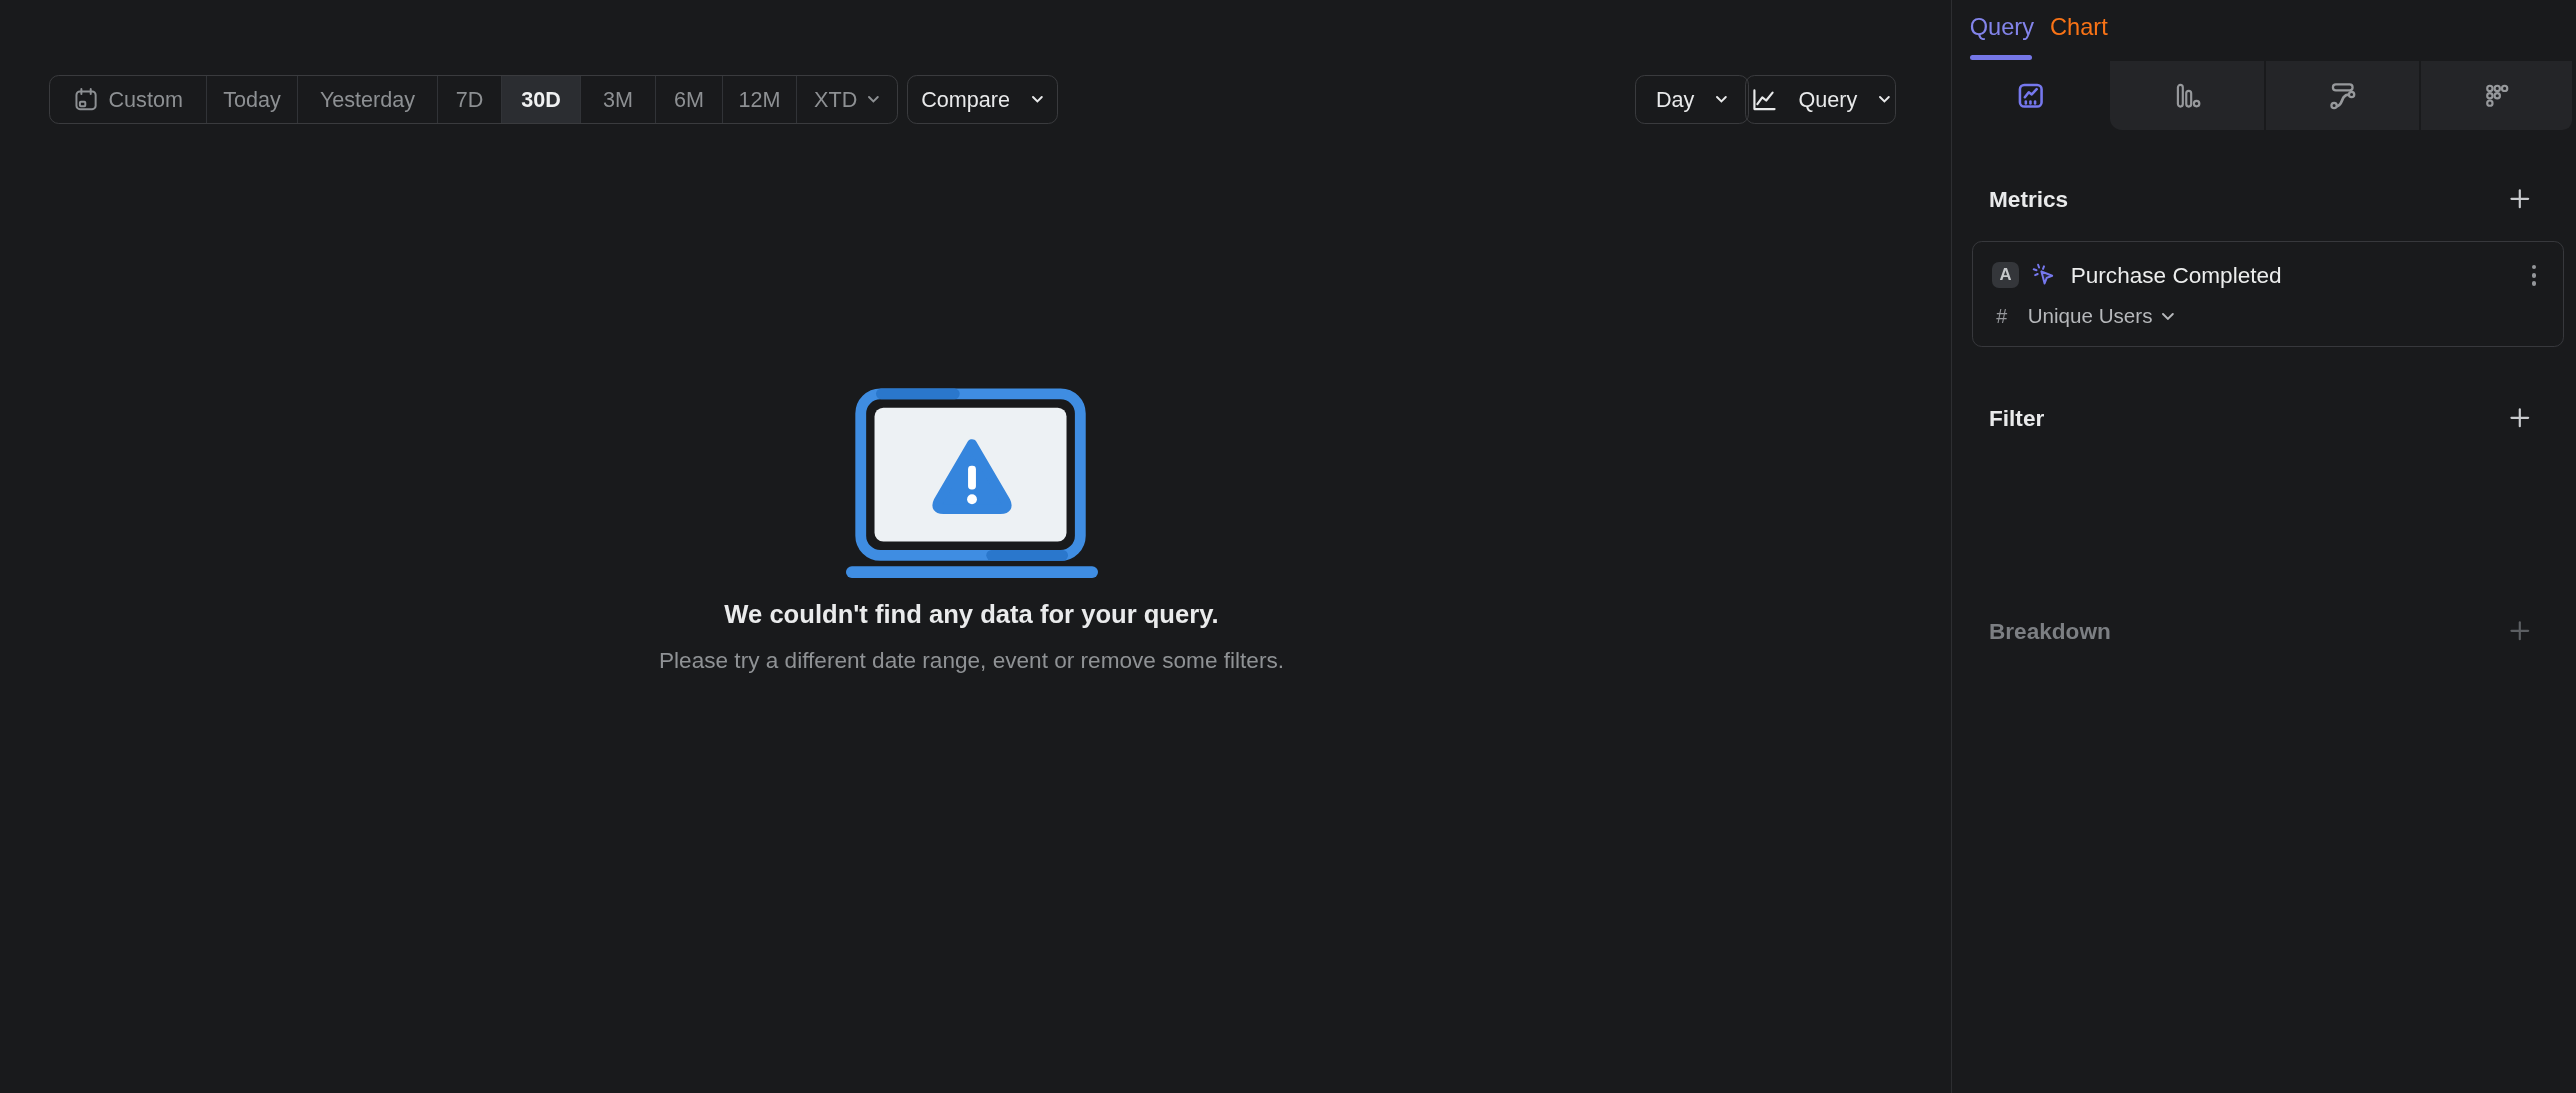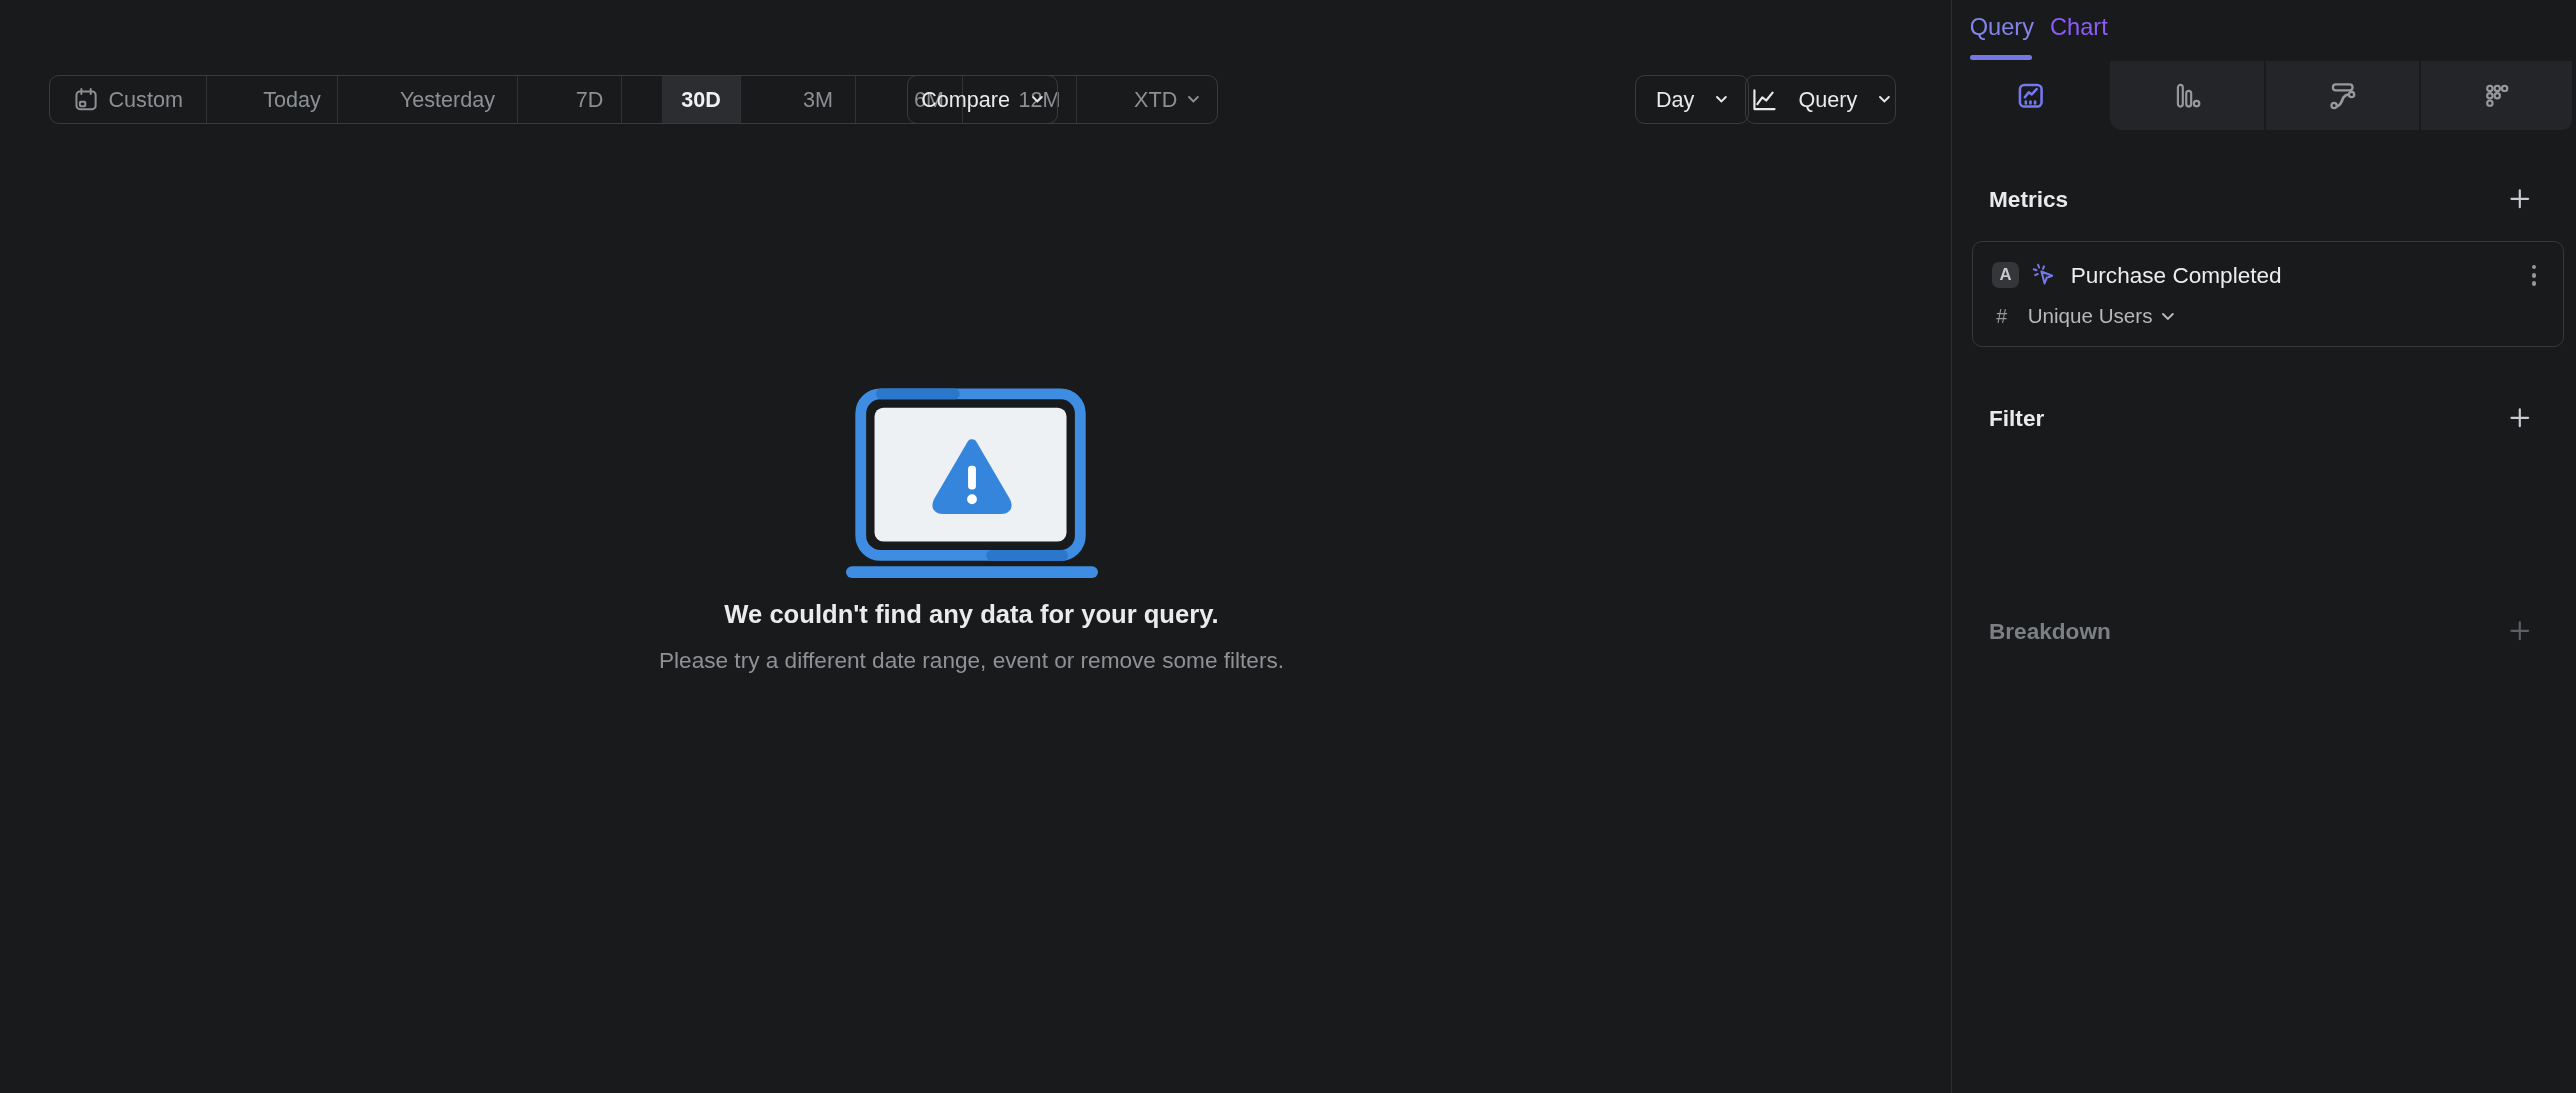--- a/index.html
+++ b/index.html
@@ -11,21 +11,21 @@
     color:#e8e9ea;
     overflow:hidden;
   }
   svg { display:block; }
 
   
   .range-group {
     position:absolute; left:49px; top:75px; height:49px;
     display:flex; align-items:stretch;
     border:1px solid #3a3b3e; border-radius:9.8px;
-    overflow:hidden; background:transparent;gap:40px;
+    overflow:hidden; background:transparent;
   }
   .range-seg {
     display:flex; align-items:center; justify-content:center; gap:9.8px;
     border-right:1px solid #313337;
     color:#8d9093; font-size:21.6px; cursor:pointer; background:transparent;
     white-space:nowrap;
   }
   .range-seg:last-child { border-right:none; }
   .range-seg.active { background:#2b2d31; color:#f0f1f2; font-weight:bold; }
   .w160{width:157px}.w93{width:91px}.w142{width:140px}.w65{width:64px}
@@ -56,21 +56,21 @@
     text-align:center; font-size:22.6px; color:#8f9295;
   }
 
   
   .sidebar {
     position:absolute; left:1951px; top:0; width:625px; height:1093px;
     border-left:1px solid #2d2e31; background:#191a1c;
   }
   .sb-tab { position:absolute; top:13.8px; font-size:23.6px; cursor:pointer; }
   .sb-tab.query { left:17.7px; color:#8384ea; font-weight:500; }
-  .sb-tab.chart { left:98px; color:#8b5cf6;text-align:right; }
+  .sb-tab.chart { left:98px; color:#f97316;text-align:right; }
   .sb-underline {
     position:absolute; left:17.7px; top:55px; width:62px; height:4.9px;
     border-radius:2.9px; background:#7577e7;
   }
 
   .charttab-row { position:absolute; left:0; top:61px; width:621px; height:69px; display:flex; }
   .charttab {
     display:flex; align-items:center; justify-content:center;
     background:#242528; cursor:pointer;
   }

